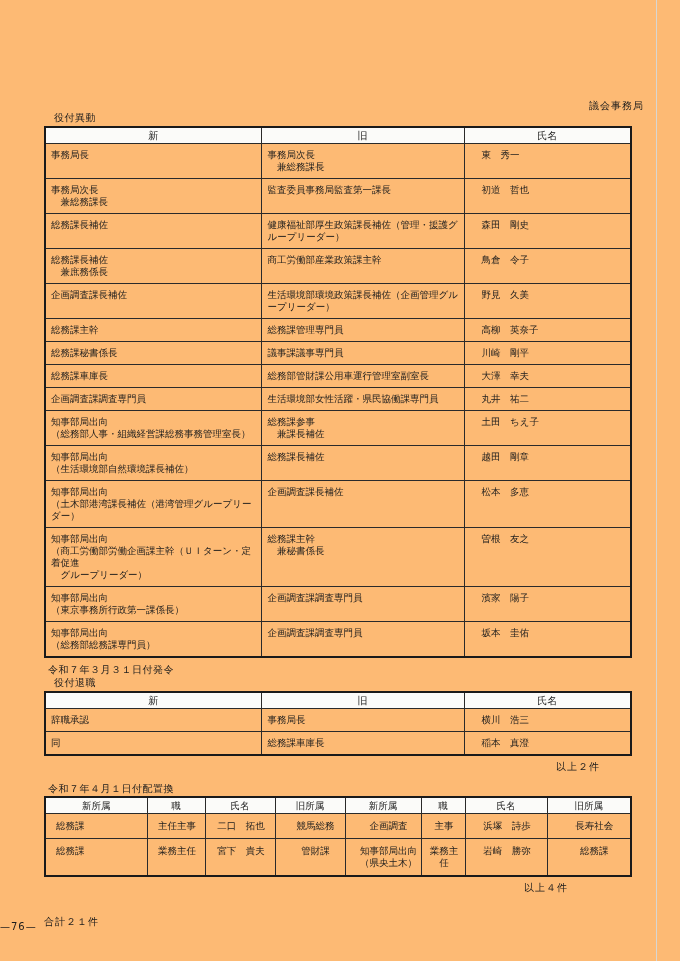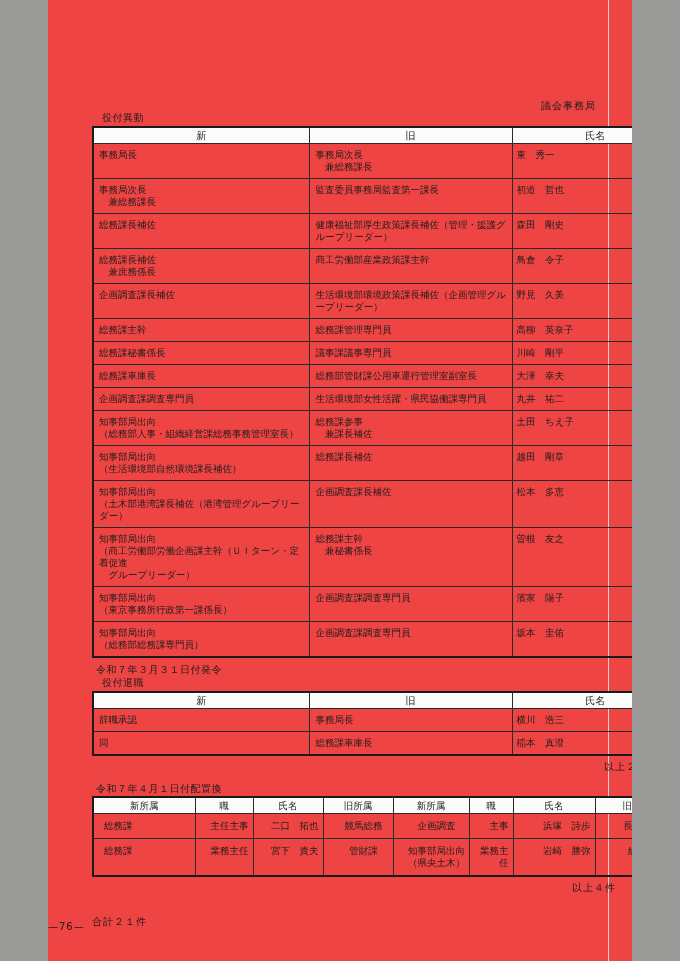--- a/index.html
+++ b/index.html
@@ -1,39 +1,39 @@
 <!DOCTYPE html>
 <html><head>
 <meta charset="utf-8">
 <style>
   html,body { margin:0; padding:0; background:#9a9a98; }
   .page {
-    position:relative; width:584px; height:961px; margin:0 auto;
-    background:#ef4444; color:#1c1c1c; overflow:hidden;
+    position:relative; width:680px; height:961px; margin:0 auto;
+    background:#fdba74; color:#1c1c1c; overflow:hidden;
     font-family:"DejaVu Sans","Liberation Sans",sans-serif;
     font-size:9.5px; line-height:12px;
   }
   .scan-edge { position:absolute; top:0; bottom:0; right:23px; width:1px; background:#d8d6d2; }
   .org-label { position:absolute; top:100px; right:36px; font-size:10px; letter-spacing:1px; }
   .content { position:absolute; left:44px; top:112px; width:586px; }
   .date-line { font-size:10px; margin:0 0 1px 4px; letter-spacing:0.5px; }
   .sub-line  { font-size:10px; margin:0 0 2px 10px; letter-spacing:0.5px; }
   table { border-collapse:collapse; width:586px; table-layout:fixed; border:2px solid #1a1a1a; }
   th { border:1px solid #2a2a2a; font-weight:normal; font-size:10px; padding:2px 0 1px; text-align:center; background:#fbfbf9; }
   td { border:1px solid #2a2a2a; vertical-align:top; padding:5px 4px; white-space:pre-line; word-break:break-all; }
   .t1 td.c-new  { padding-left:5px; }
   .t1 td.c-old  { padding-left:6px; }
-  .t1 td.c-name { padding-left:4px; }
+  .t1 td.c-name { padding-left:17px; }
   .count { width:586px; text-align:right; padding-right:30px; box-sizing:border-box; font-size:10px; margin:5px 0 10px; letter-spacing:1px; }
   .sec2 { margin-top:6px; }
   .sec3 { margin-top:10px; }
   .t3 th { font-size:9.5px; }
   .t3 td { padding-top:6px; padding-bottom:6px; }
   .t3 td.a-left   { text-align:left;  padding-left:10px; }
-  .t3 td.a-left2  { text-align:right;  padding-left:6px; }
+  .t3 td.a-left2  { text-align:center;  padding-left:6px; }
   .t3 td.a-center { text-align:center; padding-left:12px; padding-right:1px; }
   .count-sm { width:586px; text-align:right; padding-right:62px; box-sizing:border-box; font-size:10px; margin:5px 0 0; letter-spacing:1px; }
   .grand-total { width:586px; text-align:left; padding-right:52px; box-sizing:border-box; font-size:10px; margin:22px 0 0; letter-spacing:1px; }
   .footer-page { position:absolute; bottom:28px; left:0; width:100%; text-align:left; font-size:10px; letter-spacing:1px; }
 </style>
 </head>
 <body>
 
 <div class="page">
   <div class="scan-edge"></div>

